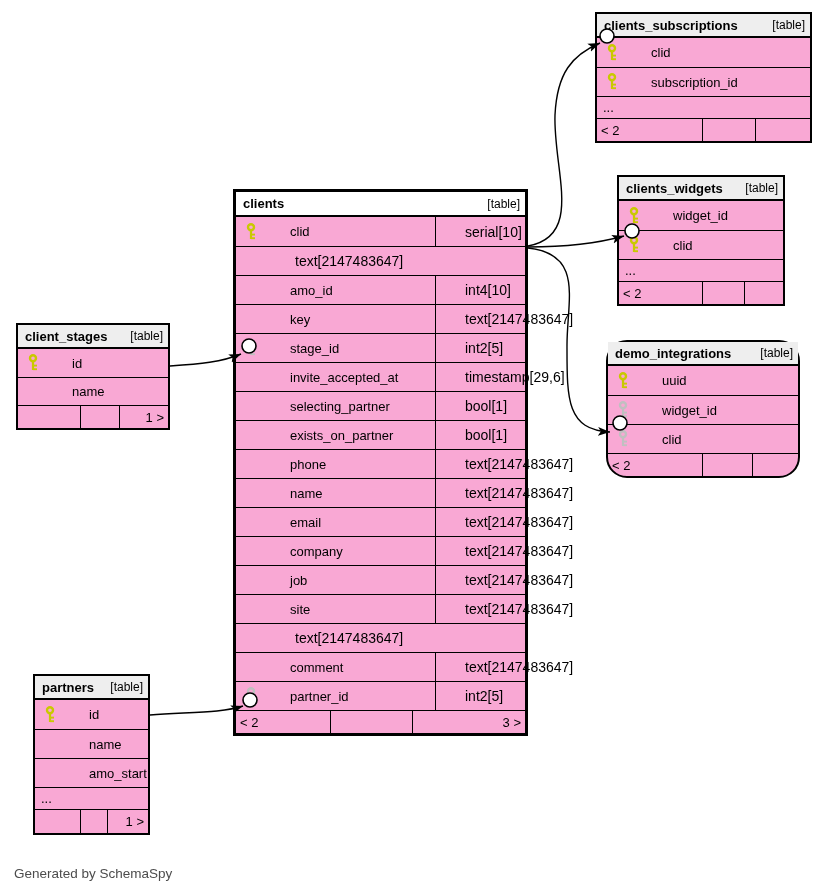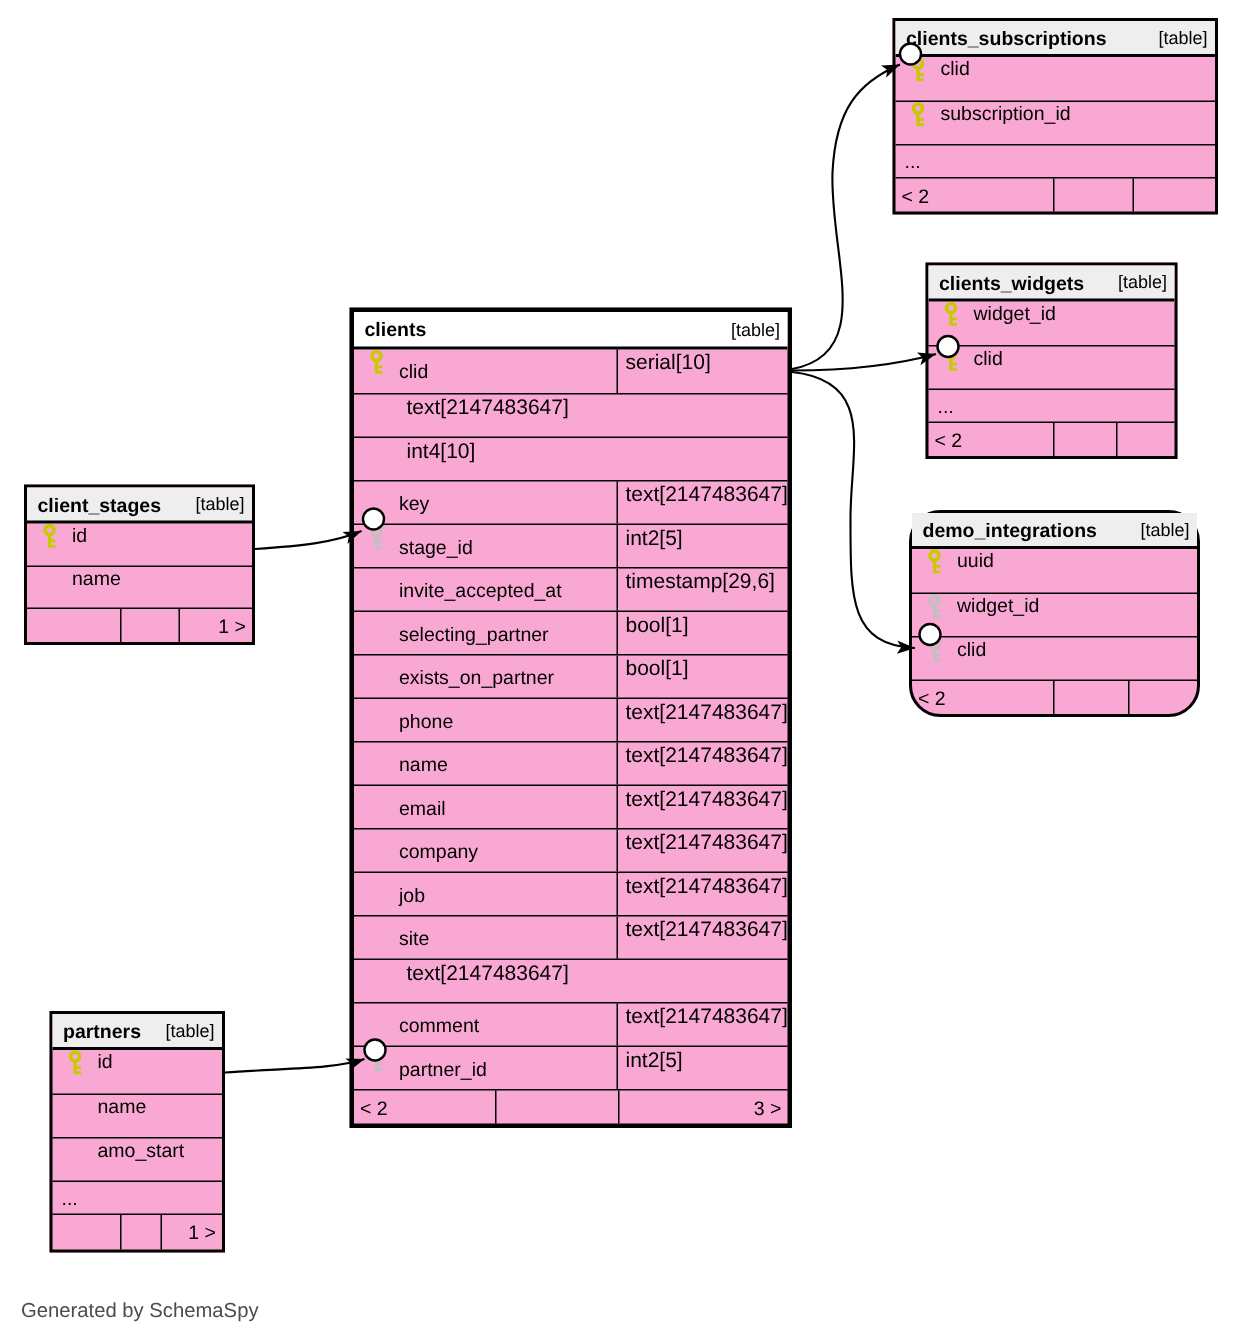--- a/index.html
+++ b/index.html
@@ -14,22 +14,22 @@
   }
   .table-node.main{border-width:3px;}
   .t-header{
     height:var(--headH,24px);display:flex;align-items:center;
     justify-content:space-between;border-bottom:2px solid #000;
     background:var(--headBg,#eeeeee);padding:0 5px 0 7px;white-space:nowrap;
   }
   .t-name{font-weight:bold;font-size:13px;}
   .t-tag{font-size:12px;margin-left:8px;}
   .t-row{
-    height:var(--rowH,29px);display:flex;align-items:flex-start;
-    border-top:1px solid #000;white-space:nowrap;
+    height:var(--rowH,29px);display:flex;align-items:center;
+    border-top:1px solid #000;white-space:nowrap;gap:24px;
   }
   .t-rows .t-row:first-child{border-top:none;}
   .key-slot{width:30px;flex:0 0 30px;display:flex;justify-content:center;align-items:center;}
   .col-name{font-size:13px;}
   .typed .col-name{flex:0 0 auto;width:calc(var(--nameW,176px) - 30px);height:100%;display:flex;align-items:center;border-right:1px solid #000;}
   .col-type{font-size:14px;padding-left:5px;flex:1;}
   .t-dots{
     height:var(--dotsH,22px);display:flex;align-items:center;
     border-top:1px solid #000;padding-left:6px;font-size:13px;
   }
@@ -57,21 +57,21 @@
   <path d="M 528 248 C 584 254, 567 300, 567 345 C 567 398, 566 430, 610 432" fill="none" stroke="#000" stroke-width="1.4" marker-end="url(#ah)"></path>
   <path d="M 170 366 C 200 364, 222 362, 241 354" fill="none" stroke="#000" stroke-width="1.4" marker-end="url(#ah)"></path>
   <path d="M 150 715 C 190 712, 222 713, 243 706" fill="none" stroke="#000" stroke-width="1.4" marker-end="url(#ah)"></path>
   <circle cx="607" cy="36" r="7" fill="#fff" stroke="#000" stroke-width="1.6"></circle>
   <circle cx="632" cy="231" r="7" fill="#fff" stroke="#000" stroke-width="1.6"></circle>
   <circle cx="620" cy="423" r="7" fill="#fff" stroke="#000" stroke-width="1.6"></circle>
   <circle cx="249" cy="346" r="7" fill="#fff" stroke="#000" stroke-width="1.6"></circle>
   <circle cx="250" cy="700" r="7" fill="#fff" stroke="#000" stroke-width="1.6"></circle>
 </svg>
 
-<div class="table-node main" style="left:233px;top:205px;width:295px;--headH:25px;--rowH:29px;--footH:22px;--nameW:176px;--headBg:#ffffff;">
+<div class="table-node main" style="left:233px;top:189px;width:295px;--headH:25px;--rowH:29px;--footH:22px;--nameW:176px;--headBg:#ffffff;">
   <div class="t-header">
     <span class="t-name">clients</span>
     <span class="t-tag">[table]</span>
   </div>
   <div class="t-rows">
       <div class="t-row typed">
         <span class="key-slot">
           <svg width="12" height="18" viewBox="0 0 12 18">
             <circle cx="6" cy="4.3" r="3" fill="none" stroke="#c9c900" stroke-width="2.4"></circle>
             <line x1="6" y1="7.3" x2="6" y2="16" stroke="#c9c900" stroke-width="2.2"></line>
@@ -81,20 +81,21 @@
         </span>
         <span class="col-name">clid</span>
         <span class="col-type">serial[10]</span>
       </div>
       <div class="t-row typed">
         <span class="key-slot"></span>
         <span class="col-type">text[2147483647]</span>
       </div>
       <div class="t-row typed">
         <span class="key-slot"></span>
+        <span class="col-name">amo_id</span>
         <span class="col-type">int4[10]</span>
       </div>
       <div class="t-row typed">
         <span class="key-slot"></span>
         <span class="col-name">key</span>
         <span class="col-type">text[2147483647]</span>
       </div>
       <div class="t-row typed">
         <span class="key-slot">
           <svg width="12" height="18" viewBox="0 0 12 18">

